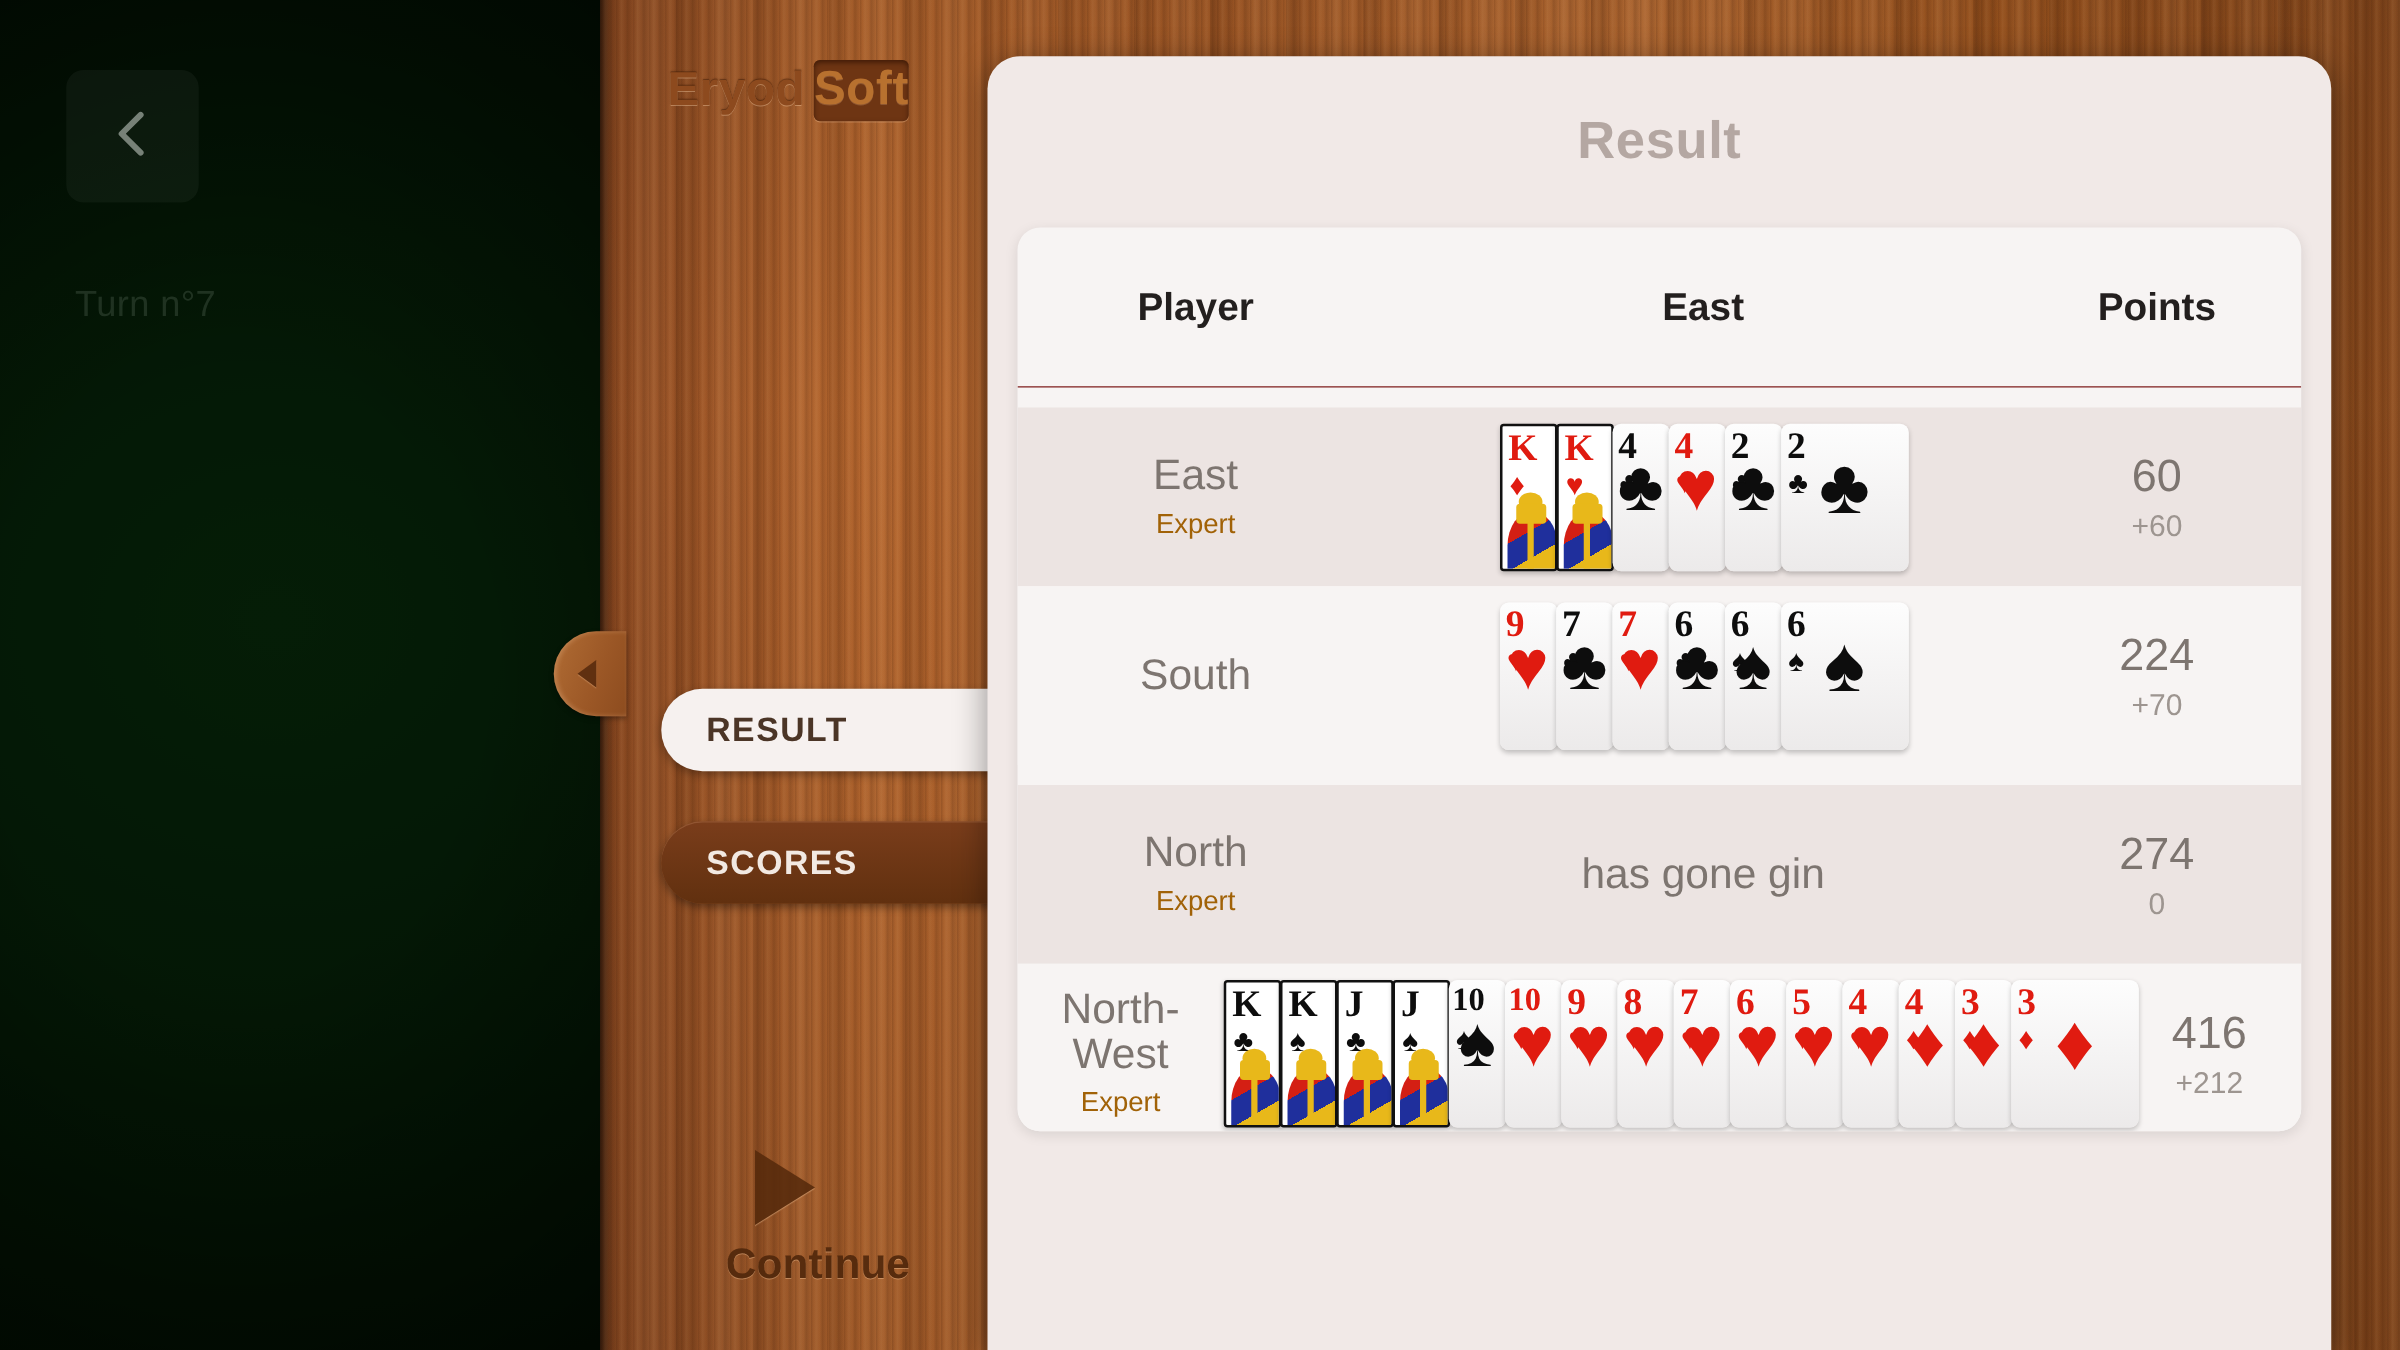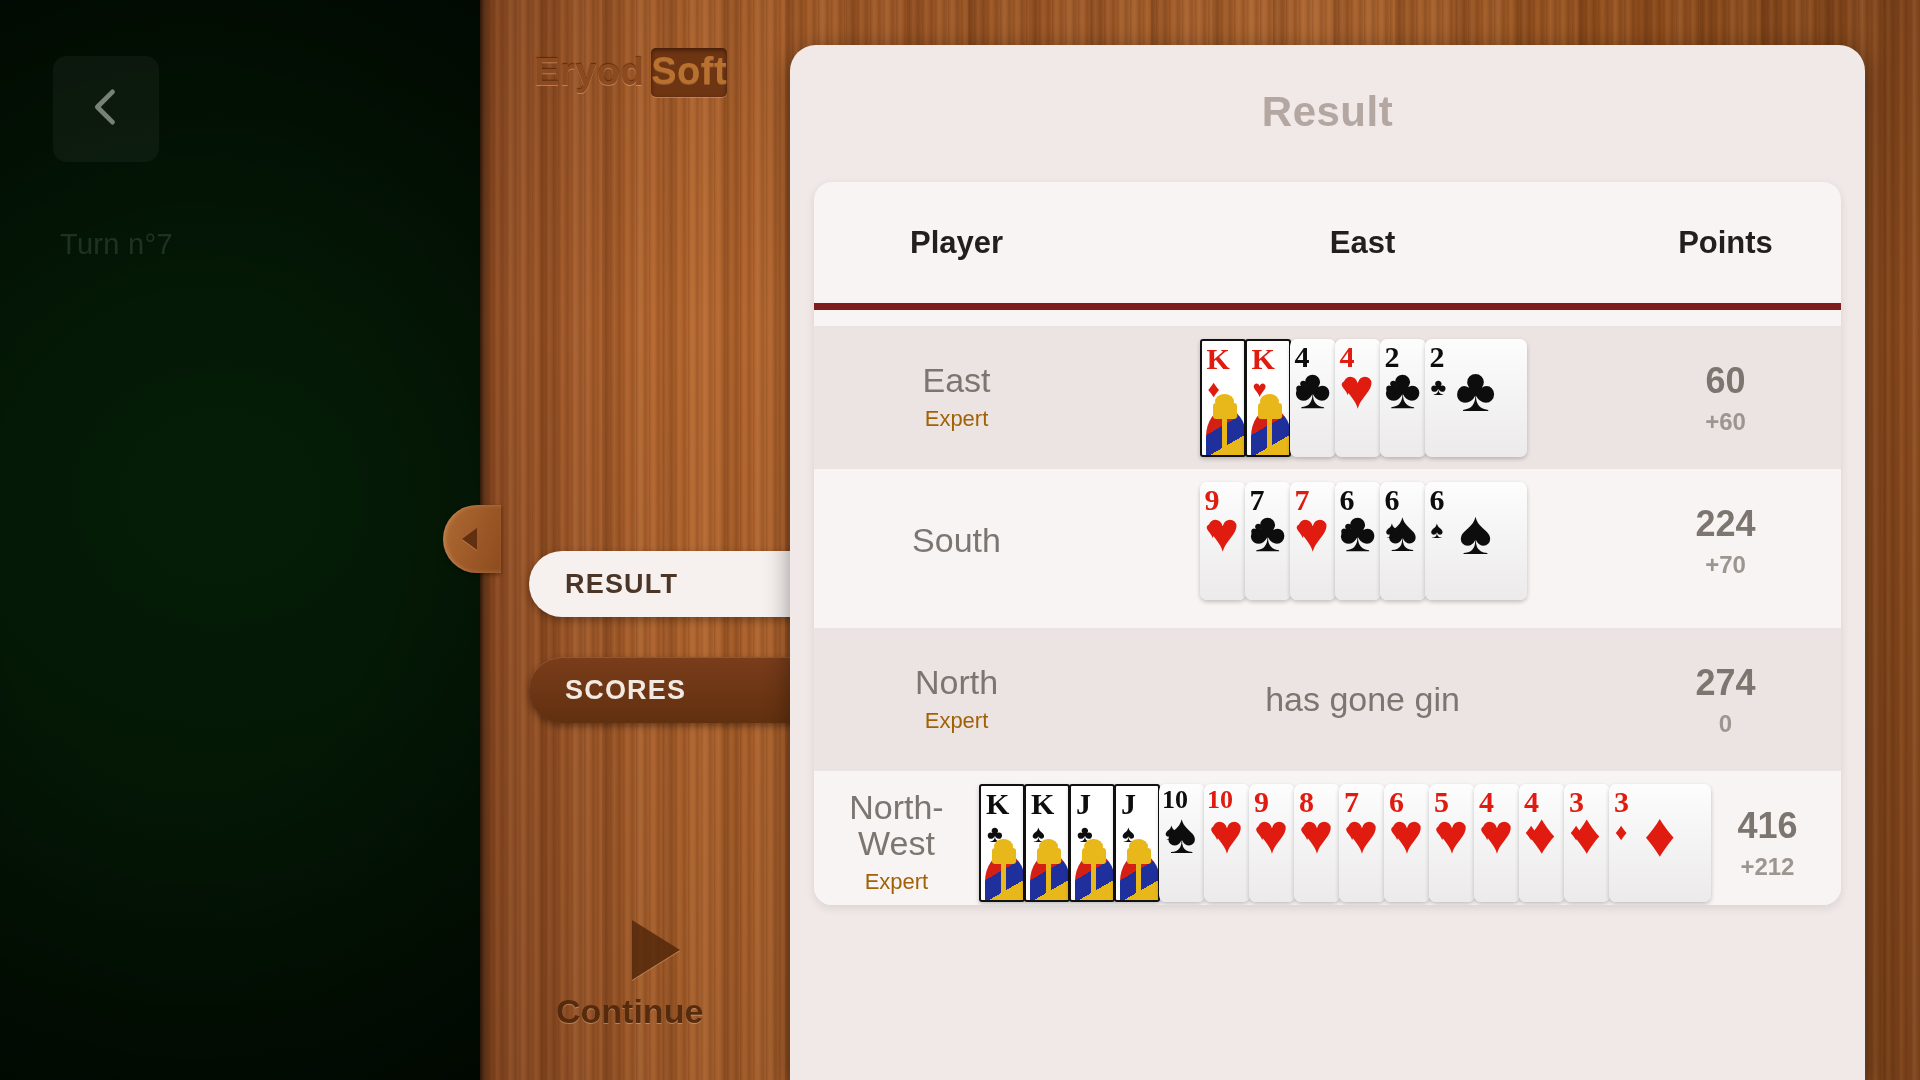--- a/index.html
+++ b/index.html
@@ -98,21 +98,21 @@
     width:380px;
   }
   .tab.idle {
     background:linear-gradient(180deg,#7a3d1b,#61300f);
     color:#f2e9e2; width:360px;
     box-shadow: 0 3px 7px rgba(0,0,0,.38), inset 0 1px 0 rgba(255,200,160,.18);
   }
 
   
   .continue {
-    position:absolute; left:556px; top:920px; width:200px; text-align:left;
+    position:absolute; left:528px; top:920px; width:200px; text-align:right;
   }
   .continue .play {
     width:0;height:0;margin:0 auto 12px;
     border-top:30px solid transparent;border-bottom:30px solid transparent;
     border-left:48px solid #55290b; opacity:.85;
     filter:drop-shadow(0 1px 0 rgba(255,210,165,.45));
   }
   .continue .lbl {
     font-size:34px; font-weight:bold; color:#50270b; opacity:.9;
     text-shadow:0 1px 0 rgba(255,210,165,.42);
@@ -132,33 +132,33 @@
 
   .table-card {
     position:absolute; left:24px; top:137px; width:1027px; height:723px;
     background:#f7f4f3; border-radius:18px;
     box-shadow:0 3px 10px rgba(0,0,0,.10);
     overflow:hidden;
   }
   .thead {
     display:flex; align-items:center; height:128px;
     font-size:31px; font-weight:bold; color:#231f1e;
-    border-bottom:7px solid #7f1d1d;
+    border-bottom:1px solid #7f1d1d;
   }
   .col-player { width:285px; text-align:center; }
   .col-hand   { flex:1;      text-align:center; }
   .col-points { width:215px; text-align:center; padding-right:16px; }
 
   .trow { display:flex; align-items:center; height:143px; position:relative; }
   .trow.odd  { background:#ece4e2;margin-top:16px; }
   .trow.even { background:#f7f4f3; }
   .trow .col-player { display:flex; flex-direction:column; align-items:center; justify-content:center; }
   .p-name { font-size:34px; color:#7d7570; line-height:1.05; }
   .p-lvl  { font-size:22px; color:#a16207; margin-top:7px; }
-  .trow .col-points { display:flex; flex-direction:column; align-items:center; justify-content:center;font-weight:bold; }
+  .trow .col-points { display:flex; flex-direction:column; align-items:center; justify-content:center; }
   .pt-main { font-size:36px; color:#7d7570; }
   .pt-delta{ font-size:24px; color:#9d9590; margin-top:6px; }
   .msg { font-size:34px; color:#7d7570; text-align:center; width:100%; }
 
   
   .hand { position:relative; height:143px; display:flex; align-items:center; justify-content:center; }
   .cards { position:relative; display:flex; align-items:flex-start; height:118px; }
   .card {
     position:relative; width:46px; height:118px; flex:0 0 auto;
     background:linear-gradient(180deg,#fdfdfd,#eceaea);

